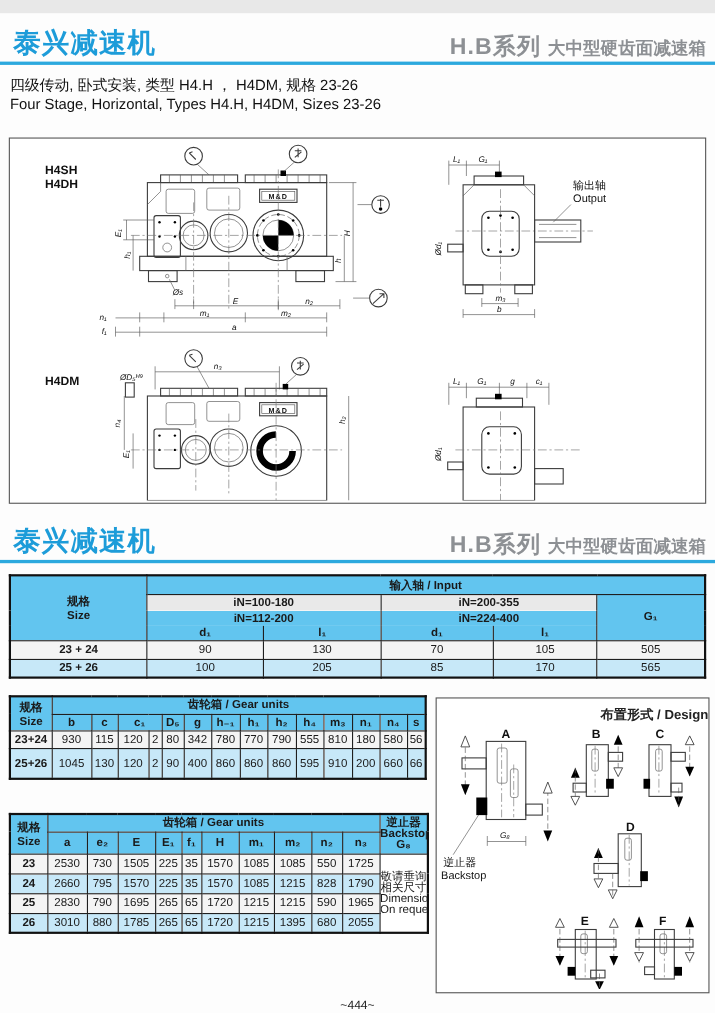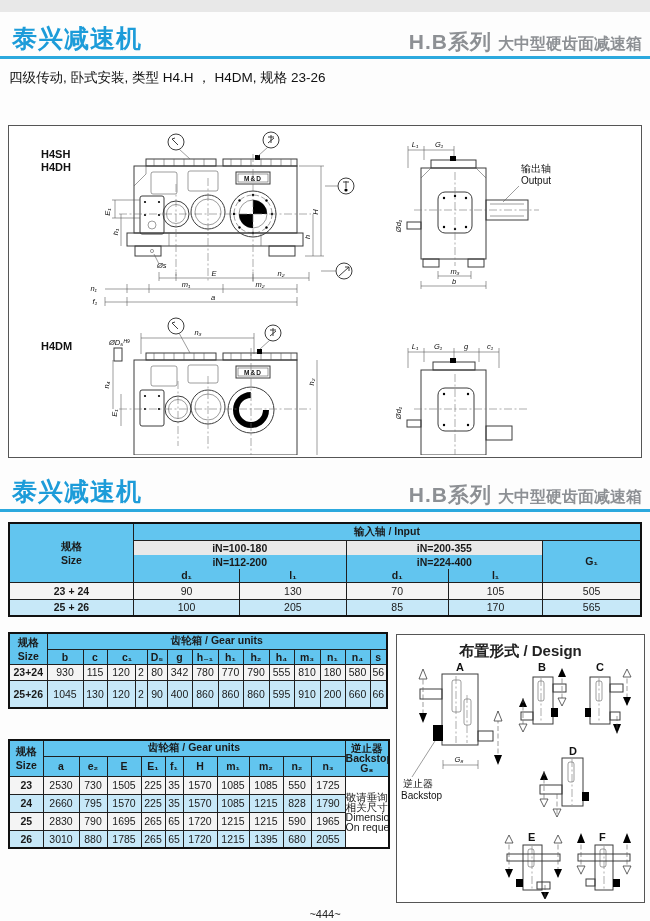--- a/index.html
+++ b/index.html
@@ -39,40 +39,41 @@
   .t1{position:absolute;left:8px;top:510px;width:634px;border:2px solid #111;}
   .t2{position:absolute;left:8px;top:620px;width:380px;border:2px solid #111;}
   .t3{position:absolute;left:8px;top:727px;width:380px;border:2px solid #111;}
   .t2 td,.t3 td{font-size:10px;}
   .nb{border-bottom:none !important;}
   .nt{border-top:none !important;}
   .nl{border-left:none !important;}
   .small2{font-size:8.5px;line-height:10px;}
   
   .designbox{position:absolute;left:396px;top:622px;width:247px;height:267px;border:1px solid #555;background:#fff;}
-  .design-title{position:absolute;left:0;top:7px;width:100%;text-align:center;font-size:15px;font-weight:bold;color:#222;}
+  .design-title{position:absolute;left:0;top:7px;width:100%;text-align:right;font-size:12px;font-weight:bold;color:#222;}
   .design-svg{position:absolute;left:0;top:26px;}
   
   .pageno{position:absolute;left:0;top:896px;width:650px;text-align:center;font-size:11px;color:#222;}
 </style>
 </head>
 <body>
 
 <div class="page">
 
   <div class="hdr" style="top:8px;">
     <div class="brand">泰兴减速机</div>
     <div class="series-wrap">
       <span class="series">H.B系列</span><span class="series-sub">大中型硬齿面减速箱</span>
     </div>
   </div>
   <div class="rule" style="top:44px;"></div>
 
   <div class="intro">
     <div>四级传动, 卧式安装, 类型 H4.H ， H4DM, 规格 23-26</div>
+    <div>Four Stage, Horizontal, Types H4.H, H4DM, Sizes 23-26</div>
   </div>
 
   <div class="drawbox">
     <svg width="630" height="329" viewBox="0 0 630 329">
 
       <text class="lbl" x="32" y="32">H4SH</text>
       <text class="lbl" x="32" y="45">H4DH</text>
 
       <g>
 

